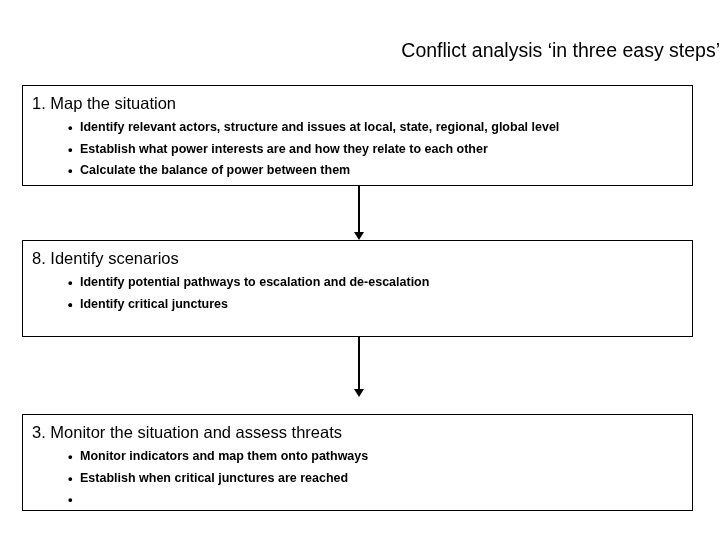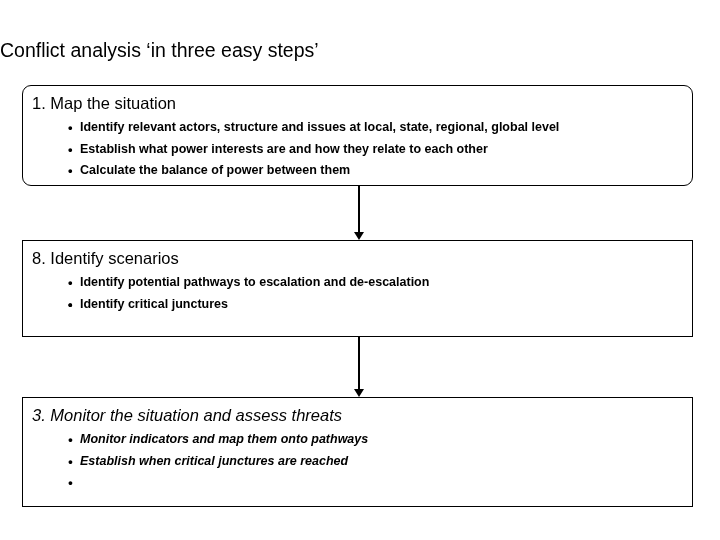--- a/index.html
+++ b/index.html
@@ -14,37 +14,37 @@
     background: #ffffff;
     font-family: "Liberation Sans", "DejaVu Sans", sans-serif;
     color: #000000;
     overflow: hidden;
   }
   .slide-title {
     position: absolute;
     left: 0;
     right: 0;
     top: 38px;
-    text-align: left;
+    text-align: right;
     font-size: 19.5px;
     line-height: 25px;
     font-weight: 400;
     color: #000000;
   }
   .step-box {
     position: absolute;
     left: 22px;
     width: 671px;
     box-sizing: border-box;
     border: 1px solid #000000;
     background: #ffffff;
   }
-  .step-box.pos-1 { top: 85px;  height: 101px; border-radius: 9px; }
+  .step-box.pos-1 { top: 85px;  height: 101px; }
   .step-box.pos-2 { top: 240px; height: 97px; }
-  .step-box.pos-3 { top: 397px; height: 110px; font-style: italic; }
+  .step-box.pos-3 { top: 414px; height: 97px; }
   .step-heading {
     padding: 7px 10px 0 9px;
     font-size: 16.5px;
     line-height: 20px;
     font-weight: 400;
     white-space: nowrap;
   }
   .bullet-list {
     margin: 4px 0 0 0;
     padding: 0;

